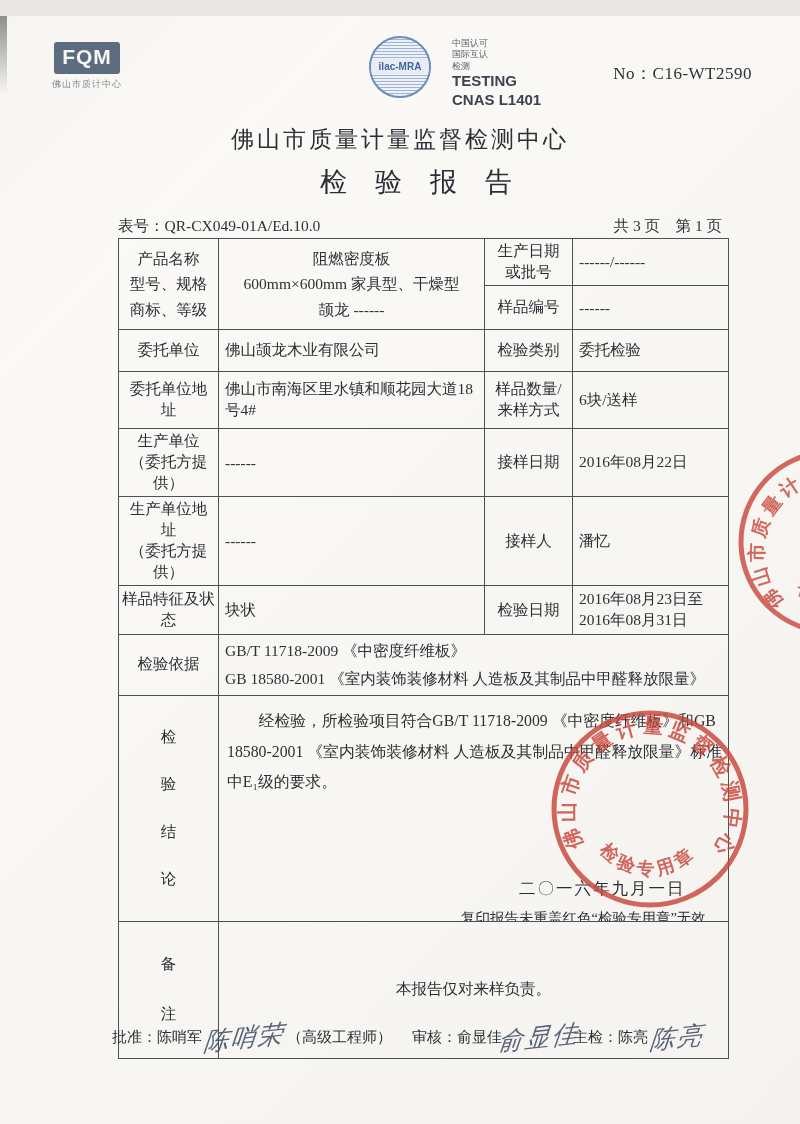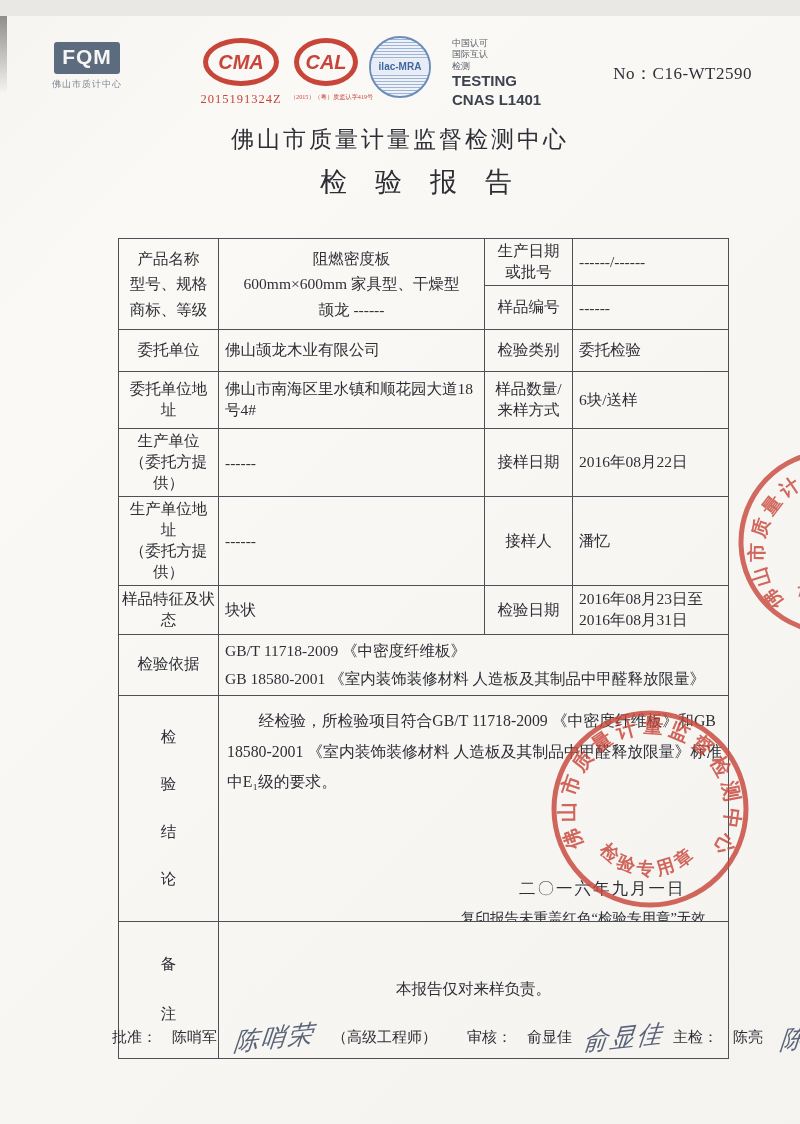--- a/index.html
+++ b/index.html
@@ -59,56 +59,42 @@
   .ctr{text-align:center;}
   .small{font-size:14.2px;}
   .vlab{display:flex;flex-direction:column;align-items:center;justify-content:space-around;height:100%;}
   .basis div{line-height:1.8;}
   .concl-txt{margin:10px 6px 0 8px;line-height:1.95;text-indent:2em;font-size:15.8px;}
   .concl-date{position:absolute;left:300px;top:172px;font-size:16.5px;letter-spacing:2px;}
   .concl-note{position:absolute;left:242px;top:203px;font-size:14.5px;}
   .cell-rel{position:relative;height:100%;}
   
   .foot{position:absolute;left:112px;top:998px;width:640px;height:46px;display:flex;align-items:center;
-        font-size:15px;color:#2e2f36;white-space:nowrap;gap:15px;}
+        font-size:15px;color:#2e2f36;white-space:nowrap;}
   .sig{font-size:25px;color:#3e4a63;transform:rotate(-6deg) skewX(-12deg);
         font-style:italic;letter-spacing:2px;opacity:.85;margin:0 2px;}
   .sig.s2{margin-left:-4px;margin-right:-6px;}
   
   .stamp{position:absolute;pointer-events:none;}
   .stamp-main{left:545px;top:688px;opacity:.82;}
   .stamp-edge{left:731px;top:426px;opacity:.8;transform:rotate(-24deg);}
 </style>
 </head>
 <body>
 
 <div class="page">
   <div class="scan-edge"></div>
 
   <div class="hdr">
     <div class="fqm">
       <span class="fqm-box">FQM</span>
       <div class="fqm-cap">佛山市质计中心</div>
     </div>
 
-    <div class="logo cma">
-      <span class="oval">
-        <span class="ring"></span>
-        <span class="ltr">CMA</span>
-      </span>
-      <div class="cma-cap">2015191324Z</div>
-    </div>
-
-    <div class="logo cal">
-      <span class="oval">
-        <span class="ring"></span>
-        <span class="ltr">CAL</span>
-      </span>
-      <div class="cal-cap">（2015）（粤）质监认字419号</div>
-    </div>
+
 
     <div class="logo ilac">
       <span class="ilac-circ">
         <span class="ilac-band">ilac-MRA</span>
       </span>
     </div>
 
     <div class="logo cnas">
       <span class="cnas-txt">
         <div>中国认可</div>
@@ -120,20 +106,26 @@
     </div>
 
     <div class="repno">
       <span>No：</span><span>C16-WT2590</span>
     </div>
   </div>
 
   <div class="t-org">佛山市质量计量监督检测中心</div>
   <div class="t-rep">检验报告</div>
 
+  <div class="meta">
+    <span>
+      <span>表号：</span><span>QR-CX049-01A/Ed.10.0</span>
+    </span>
+    <span>共 3 页　第 1 页</span>
+  </div>
 
   <table class="rep">
     <colgroup>
         <col style="width:100px">
         <col style="width:266px">
         <col style="width:88px">
         <col style="width:156px">
       </colgroup>
     <tbody>
         <tr style="height:46px;">

